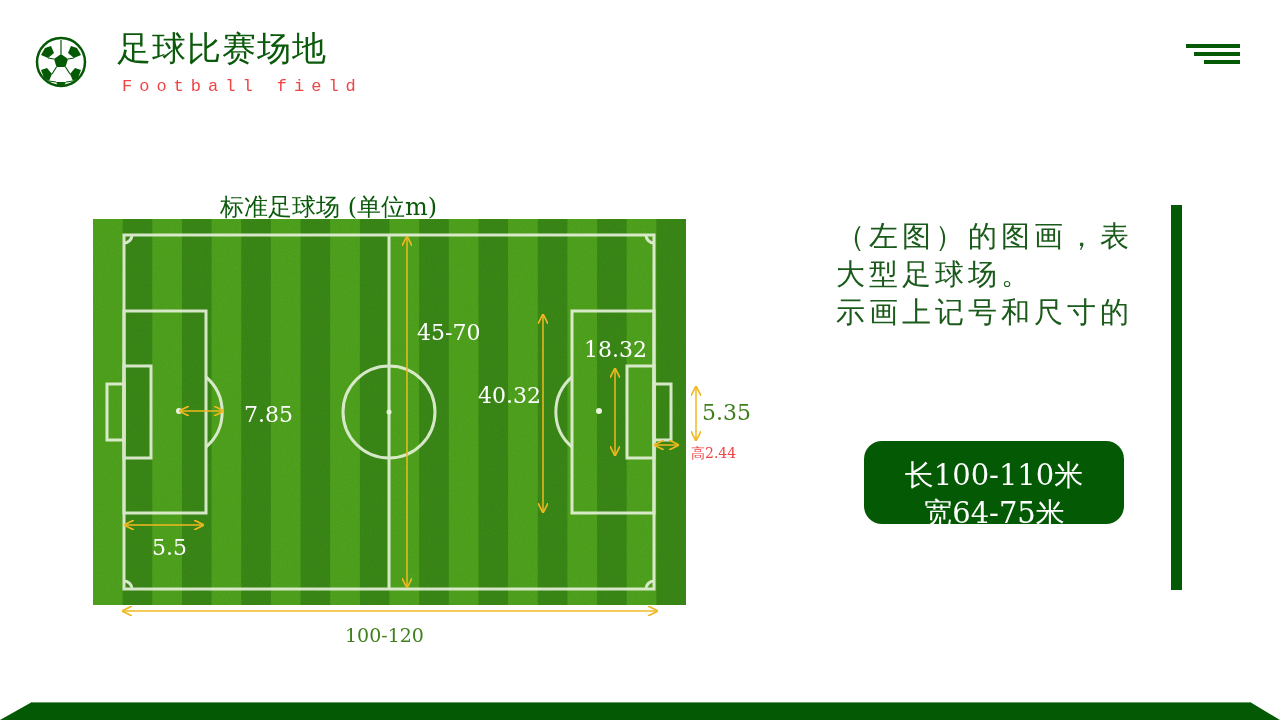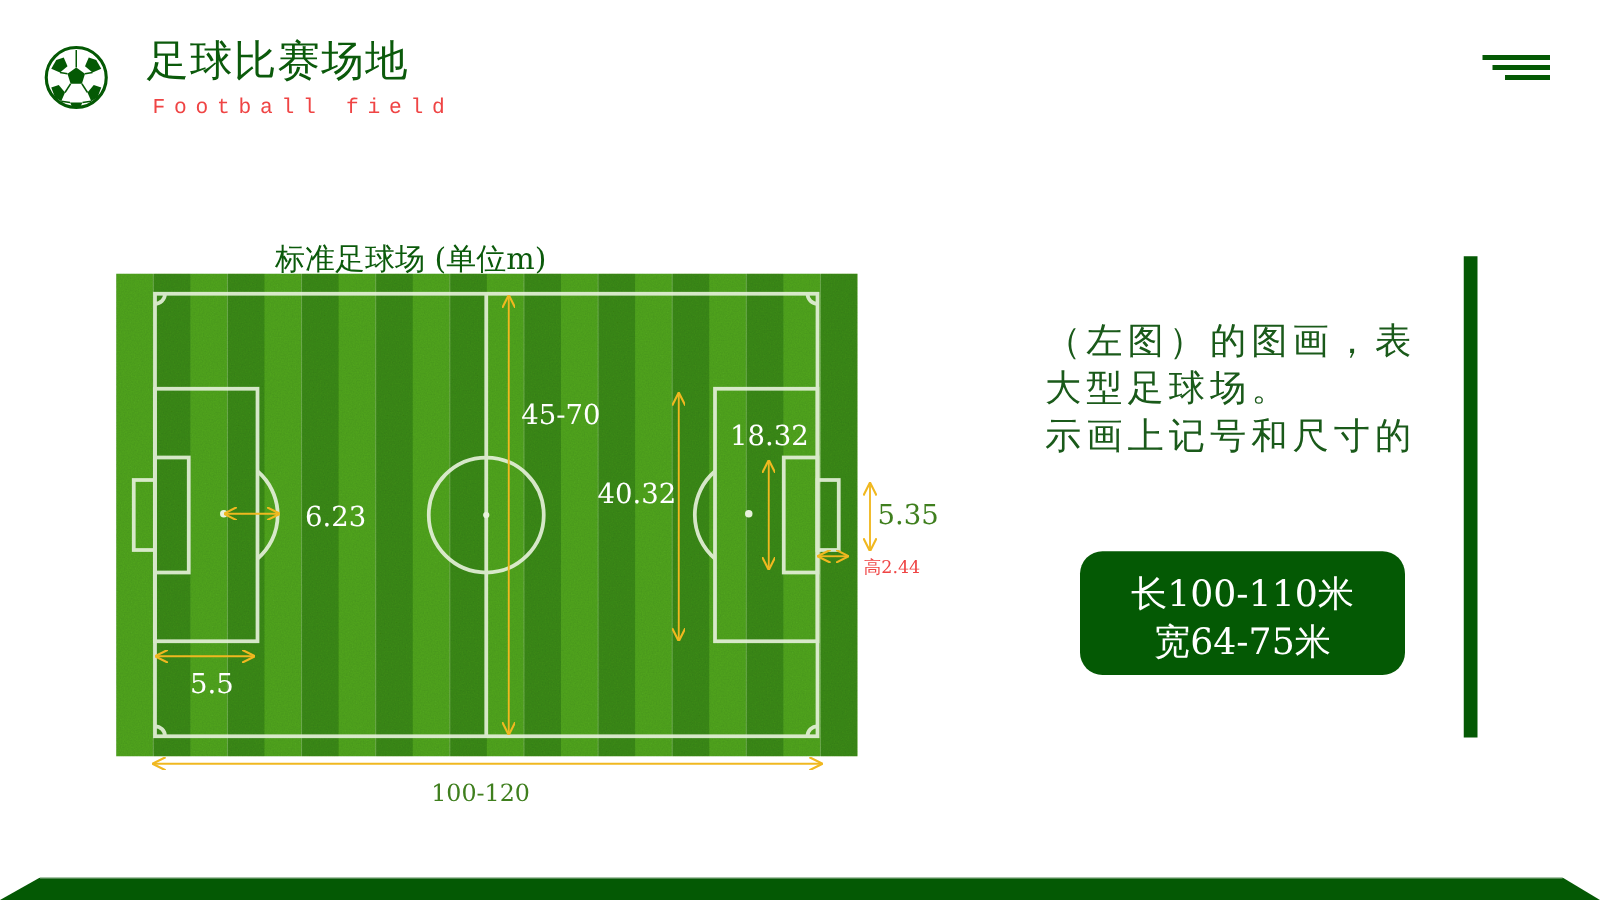--- a/index.html
+++ b/index.html
@@ -4,23 +4,23 @@
 <style>
   * { margin: 0; padding: 0; box-sizing: border-box; }
   body { width: 1280px; height: 720px; background: #ffffff; position: relative; overflow: hidden; font-family: "DejaVu Serif", "Liberation Serif", serif; }
   .logo { position: absolute; left: 35px; top: 36px; width: 52px; height: 52px; }
   .title { position: absolute; left: 117px; top: 26px; font-size: 34px; color: #0b5a0b; font-family: "DejaVu Sans", sans-serif; letter-spacing: 1px; }
   .subtitle { position: absolute; left: 122px; top: 77px; font-size: 17px; color: #ef4444; letter-spacing: 7px; font-family: Liberation Mono, monospace; }
   .menu-icon { position: absolute; left: 1186px; top: 44px; width: 54px; height: 22px; cursor: pointer; }
   .menu-icon span { position: absolute; right: 0; height: 4px; background: #045904; }
   .field-caption { position: absolute; left: 220px; top: 147px; font-size: 24px; color: #0b5a0b; margin-top: 44px; }
   .field { position: absolute; left: 93px; top: 219px; width: 593px; height: 386px; }
-  .desc { position: absolute; left: 836px; top: 217px; width: 330px; font-size: 29px; line-height: 38px; color: #1a5a1a; letter-spacing: 4px; margin-top: 36px; }
+  .desc { position: absolute; left: 836px; top: 217px; width: 330px; font-size: 29px; line-height: 38px; color: #1a5a1a; letter-spacing: 4px; }
   .vbar { position: absolute; left: 1171px; top: 205px; width: 11px; height: 385px; background: #045904; }
-  .dim-box { position: absolute; left: 864px; top: 441px; width: 260px; height: 99px; background: #045904; border-radius: 18px; color: #ffffff; text-align: center; font-size: 29px; line-height: 38px; padding-top: 15px; }
+  .dim-box { position: absolute; left: 864px; top: 441px; width: 260px; height: 83px; background: #045904; border-radius: 18px; color: #ffffff; text-align: center; font-size: 29px; line-height: 38px; padding-top: 15px; }
   .footer { position: absolute; left: 0; top: 702px; width: 1280px; height: 18px; }
 </style>
 </head>
 <body>
 
 <svg class="logo" viewBox="0 0 52 52">
   <circle cx="26" cy="26" r="24" fill="#fff" stroke="#045904" stroke-width="2.5"></circle>
   <polygon points="26,18 33,23 30.5,31 21.5,31 19,23" fill="#045904"></polygon>
   <path d="M10,12 L16,10 L19,17 L13,22 L6,19 Z" fill="#045904"></path>
   <path d="M36,10 L42,12 L46,19 L39,22 L33,17 Z" fill="#045904"></path>
@@ -100,21 +100,21 @@
     <line x1="32" y1="306" x2="110" y2="306" marker-start="url(#ah)" marker-end="url(#ah)"></line>
     <line x1="603" y1="168" x2="603" y2="221" marker-start="url(#ah)" marker-end="url(#ah)"></line>
     <line x1="562" y1="226" x2="585" y2="226" marker-start="url(#ah)" marker-end="url(#ah)"></line>
     <line x1="30" y1="392" x2="564" y2="392" marker-start="url(#ah)" marker-end="url(#ah)"></line>
   </g>
 </svg>
 
 <div style="position:absolute; left:417px; top:320px; font-size:22px; color:#fff;">45-70</div>
 <div style="position:absolute; left:478px; top:383px; font-size:22px; color:#fff;">40.32</div>
 <div style="position:absolute; left:584px; top:337px; font-size:22px; color:#fff;">18.32</div>
-<div style="position:absolute; left:244px; top:402px; font-size:22px; color:#fff;">6.23</div>
+<div style="position:absolute; left:244px; top:402px; font-size:22px; color:#fff;">7.85</div>
 <div style="position:absolute; left:136px; top:535px; font-size:22px; color:#fff;margin-left:16px;">5.5</div>
 <div style="position:absolute; left:702px; top:400px; font-size:22px; color:#3f7f1e;">5.35</div>
 <div style="position:absolute; left:691px; top:445px; font-size:14px; color:#ef4444;">高2.44</div>
 <div style="position:absolute; left:345px; top:624px; font-size:19px; color:#3f7f1e;">100-120</div>
 
 <div class="desc">
   <div>（左图）的图画，表</div>
   <div>大型足球场。</div>
   <div>示画上记号和尺寸的</div>
 </div>

